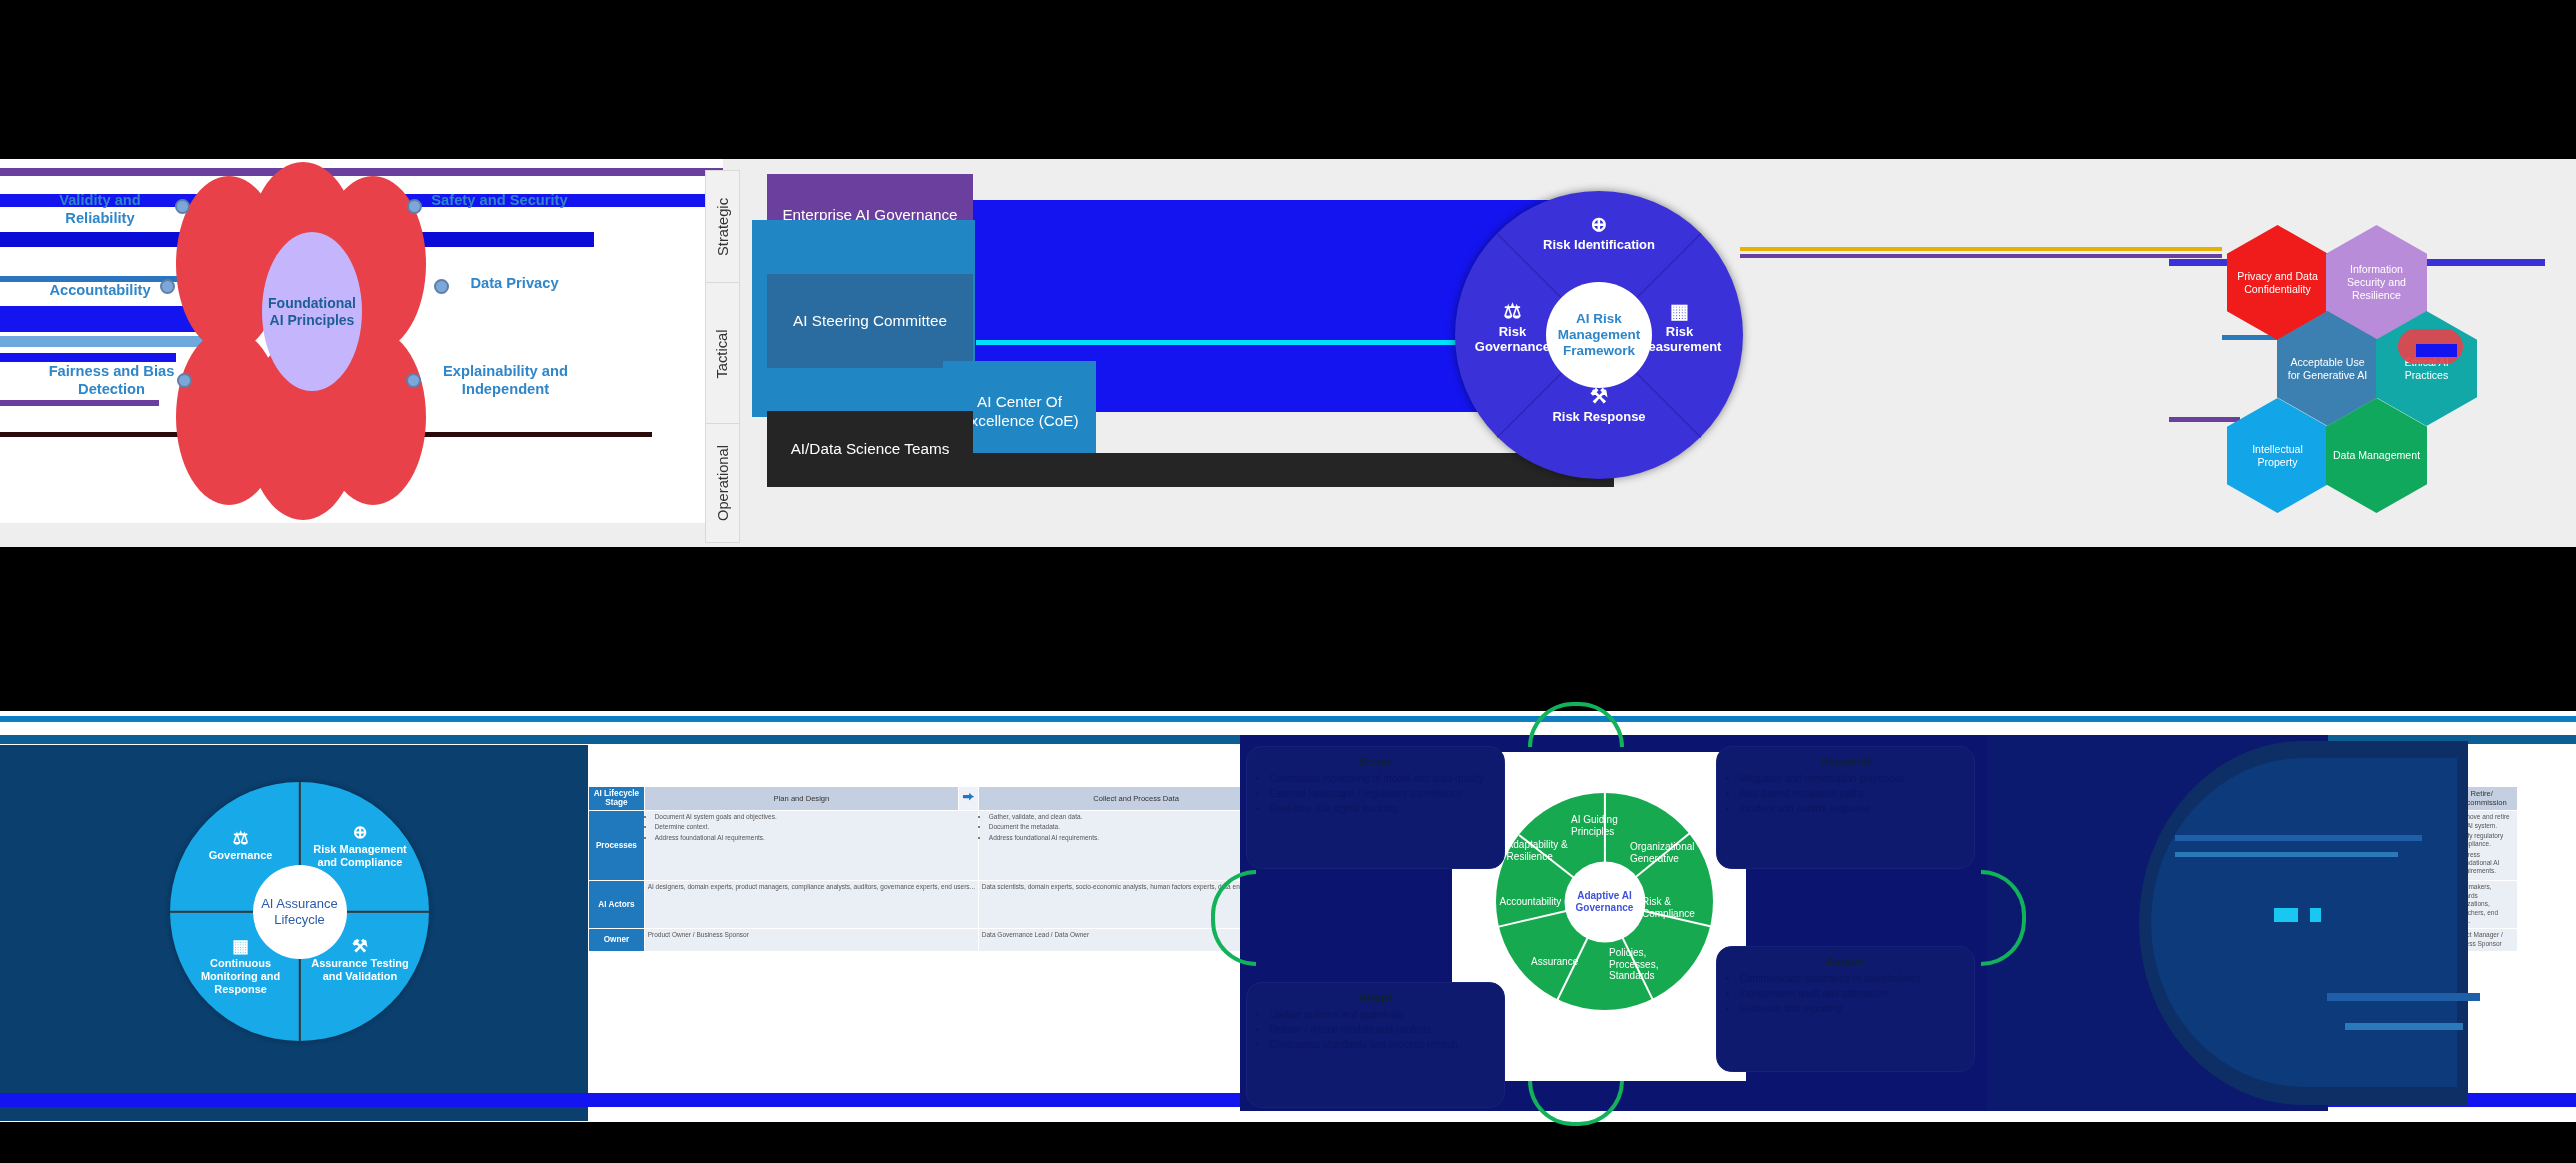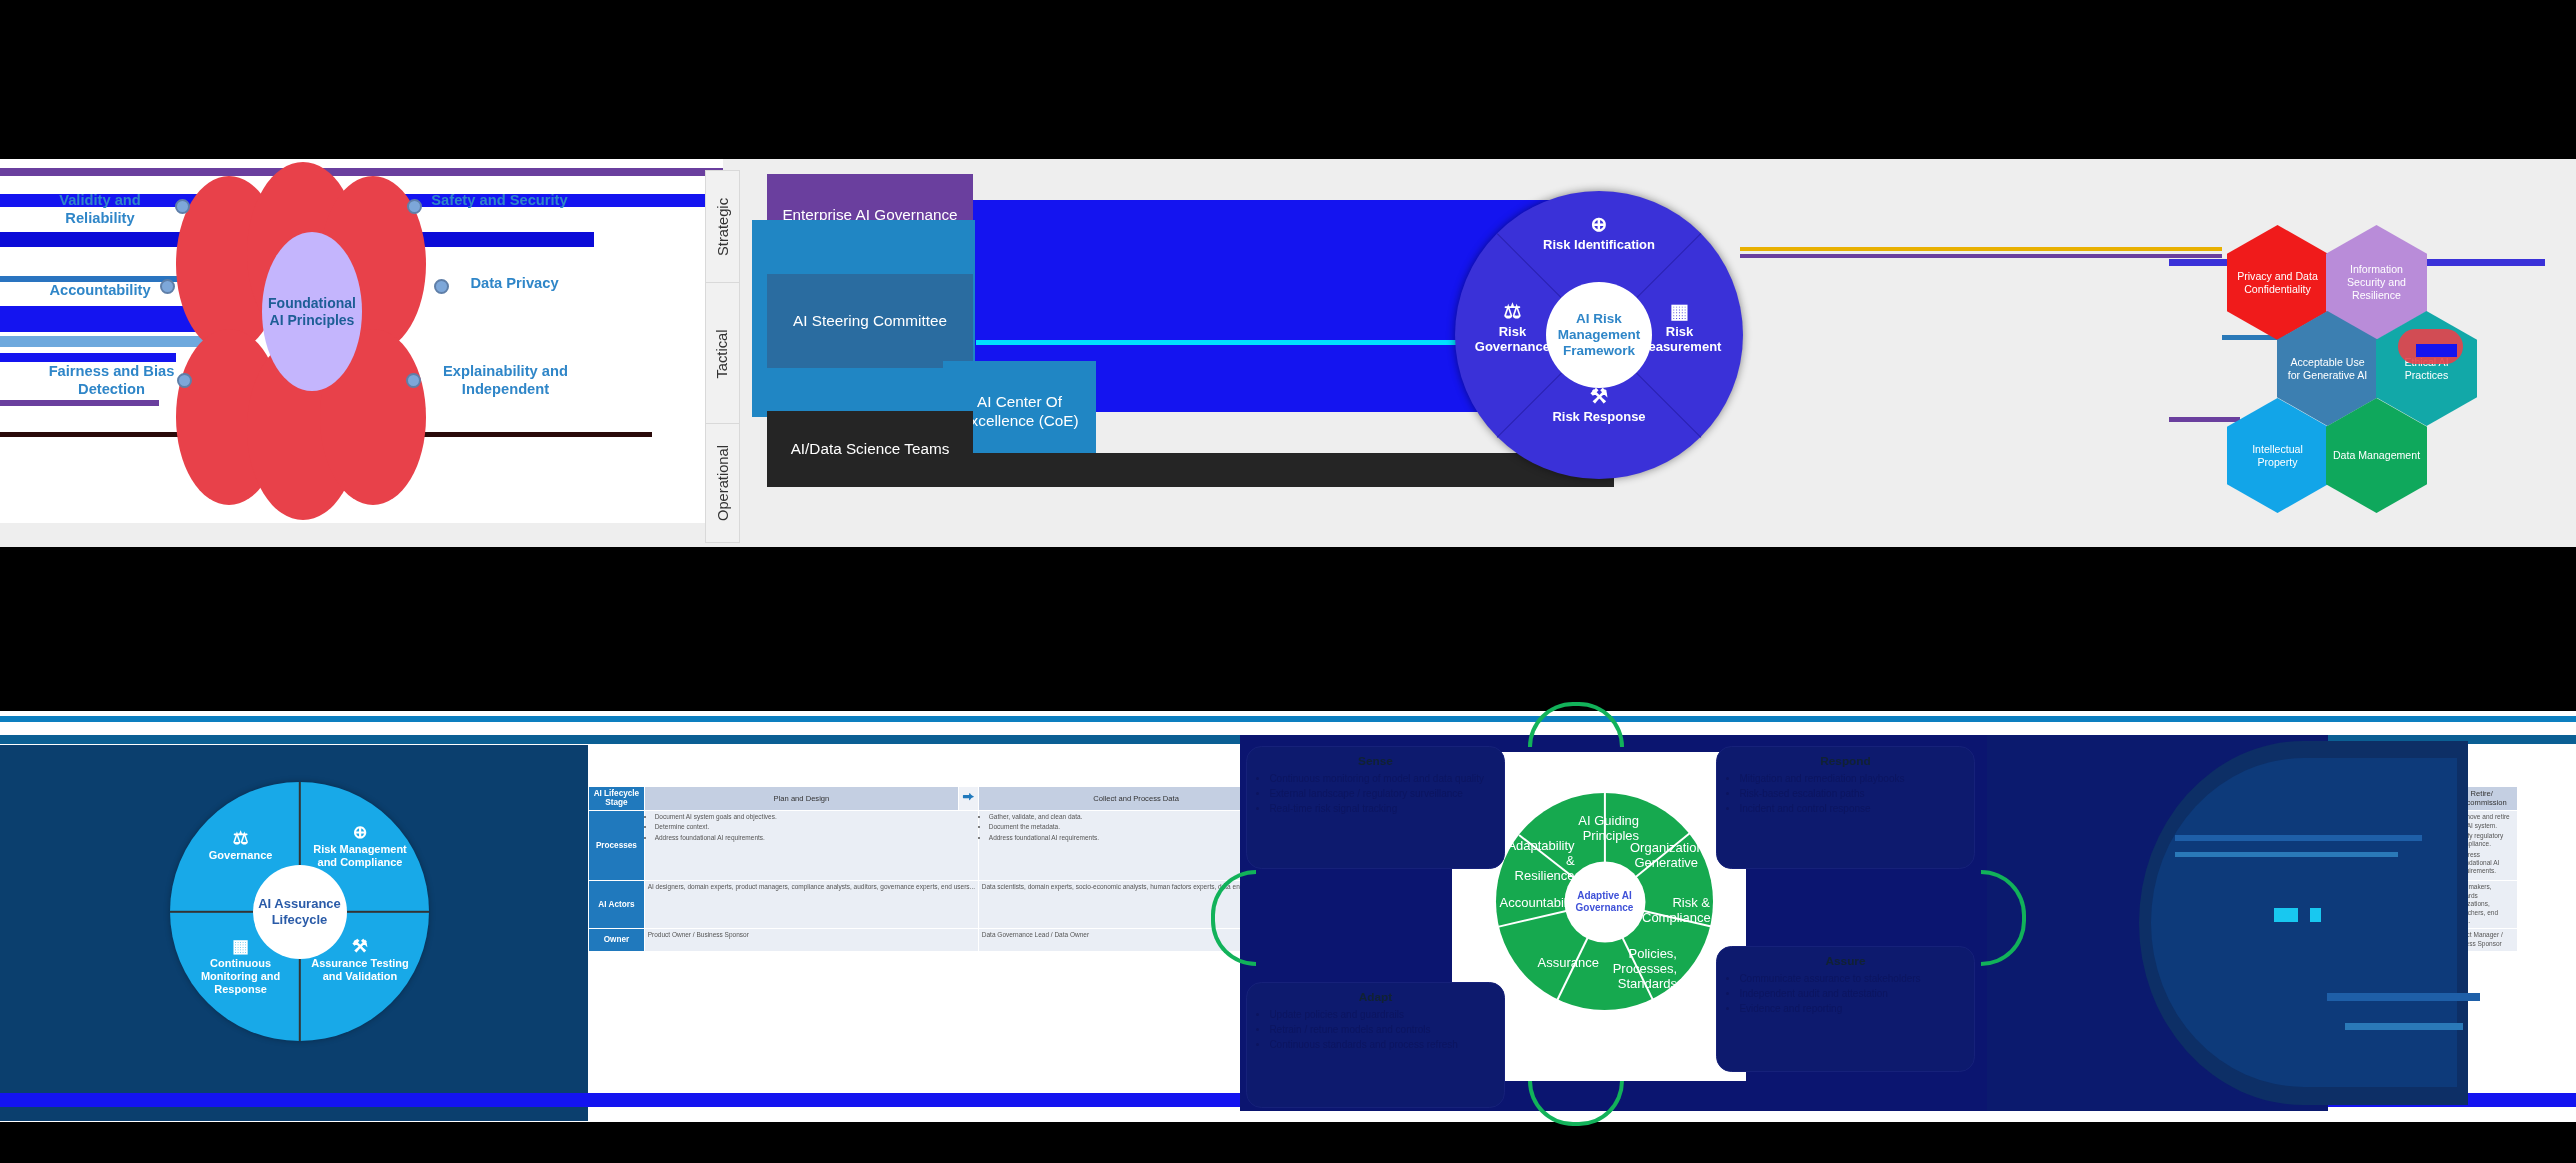--- a/index.html
+++ b/index.html
@@ -50,34 +50,34 @@
 
   
   #bot-panel{left:0;top:711px;width:2576px;height:411px;background:#ffffff;}
 
   
   #alc{left:170px;top:782px;width:259px;height:259px;border-radius:50%;
        background:#18a9e8;box-shadow:0 0 5.9px rgba(0,0,0,.3);}
   #alc-hub{position:absolute;left:50%;top:50%;transform:translate(-50%,-50%);
      width:94px;height:94px;border-radius:50%;background:#fff;
      display:flex;align-items:center;justify-content:center;text-align:center;
-     color:#2a5ba8;font-weight:bold;font-size:13px;line-height:1.2;}
+     color:#2a5ba8;font-weight:normal;font-size:13px;line-height:1.2;}
   .alc-item{position:absolute;width:100px;text-align:center;color:#fff;
      font-size:11px;font-weight:bold;line-height:1.15;}
   .alc-item .ic{display:block;font-size:17.6px;margin-bottom:1.2px;}
 
   
   #adg{left:1496px;top:793px;width:217px;height:217px;border-radius:50%;
        background:#16a94f;}
   #adg-hub{position:absolute;left:50%;top:50%;transform:translate(-50%,-50%);
      width:81px;height:81px;border-radius:50%;background:#fff;
      display:flex;align-items:center;justify-content:center;text-align:center;
      color:#3f51d8;font-weight:bold;font-size:10px;line-height:1.2;}
-  .adg-item{position:absolute;width:68px;text-align:right;color:#fff;
-     font-size:13px;line-height:1.15;}
+  .adg-item{position:absolute;width:68px;text-align:left;color:#fff;
+     font-size:10px;line-height:1.15;}
   .adg-spoke{position:absolute;left:50%;top:50%;width:1.8px;height:109px;
      background:#fff;transform-origin:top center;}
 
   
   .dcard{position:absolute;background:#0d1a6e;border-radius:15.3px;
      border:1.2px solid #16217a;box-sizing:border-box;padding:7px 9.4px;}
   .dcard h4{margin:0 0 4.7px;text-align:center;font-size:11.8px;color:#123;}
   .dcard ul{margin:0;padding-left:13px;}
   .dcard li{font-size:10px;line-height:1.25;color:#0c1560;margin-bottom:2.9px;}
 

